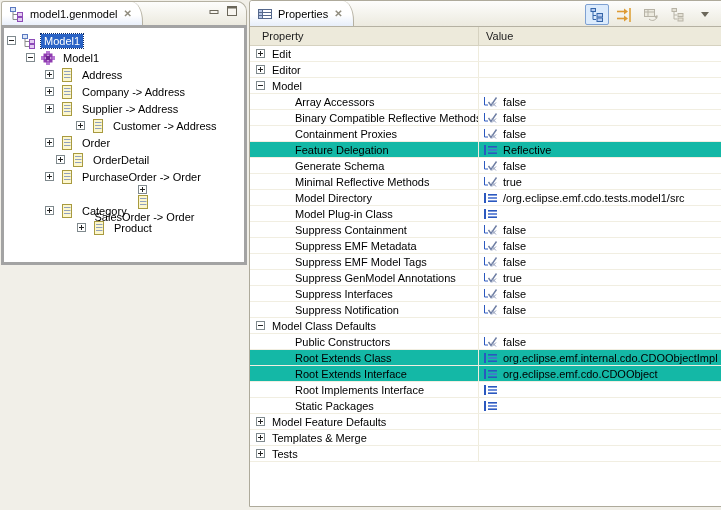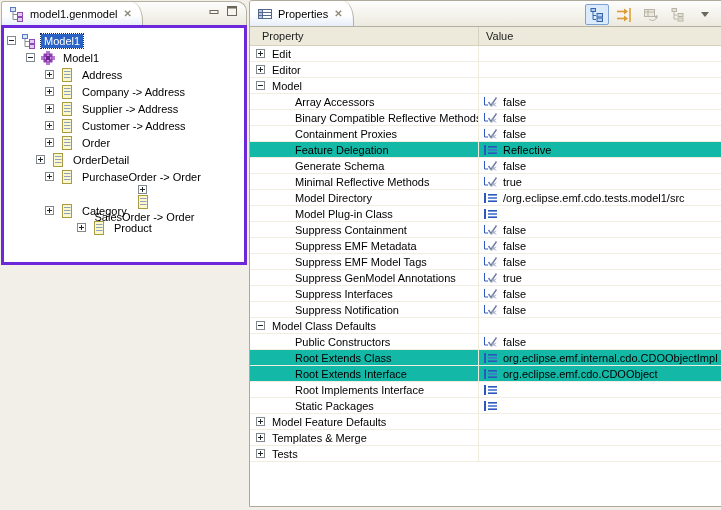--- a/index.html
+++ b/index.html
@@ -31,21 +31,21 @@
   }
   .tab-label{white-space:nowrap;}
   .close-icon{color:#8f8b7d;font-weight:bold;font-size:10px;line-height:10px;padding:0 1px;cursor:default;}
   .winbtns{margin-left:auto;display:flex;align-items:center;gap:7px;padding:4px 8px 0 0;}
 
   
   #editor-panel{left:1px;top:1px;width:246px;height:264px;}
   #editor-tabbar{height:24px;}
   #editor-content{
     position:absolute;left:0;right:0;top:24px;bottom:0;box-sizing:border-box;
-    background:#fff;border:3px solid #6d28d9;
+    background:#fff;border:3px solid #a3a3a3;
     padding-top:4px;overflow:hidden;
   }
   .tree-row{height:17px;display:flex;align-items:center;}
   .tree-label{padding:1px 3px;white-space:nowrap;}
   .tree-label.sel{background:#2a63c5;color:#fff;outline:1px dotted #0b2a66;}
   .expander{
     width:9px;height:9px;box-sizing:border-box;border:1px solid #7f898d;
     background:#fff;position:relative;flex:none;margin-right:5px;
   }
   .expander::before{content:"";position:absolute;left:1px;right:1px;top:3px;height:1px;background:#222;}
@@ -161,41 +161,41 @@
       <div class="tree-row" style="padding-left: 41px;">
         <span class="expander plus"></span>
         <span class="icon">
           <svg width="16" height="16" viewBox="0 0 16 16">
             <rect x="3.5" y="1.5" width="9" height="13" fill="#fdf7cd" stroke="#a89a3f"></rect>
             <path d="M5 4.5h6.5M5 7.5h6.5M5 10.5h6.5" stroke="#90a0be" fill="none"></path>
           </svg>
         </span>
         <span class="tree-label">Supplier -&gt; Address</span>
       </div>
+      <div class="tree-row" style="padding-left: 41px; margin-left: 31px;">
+        <span class="expander plus"></span>
+        <span class="icon">
+          <svg width="16" height="16" viewBox="0 0 16 16">
+            <rect x="3.5" y="1.5" width="9" height="13" fill="#fdf7cd" stroke="#a89a3f"></rect>
+            <path d="M5 4.5h6.5M5 7.5h6.5M5 10.5h6.5" stroke="#90a0be" fill="none"></path>
+          </svg>
+        </span>
+        <span class="tree-label">Customer -&gt; Address</span>
+      </div>
       <div class="tree-row" style="padding-left: 41px;">
         <span class="expander plus"></span>
         <span class="icon">
           <svg width="16" height="16" viewBox="0 0 16 16">
             <rect x="3.5" y="1.5" width="9" height="13" fill="#fdf7cd" stroke="#a89a3f"></rect>
             <path d="M5 4.5h6.5M5 7.5h6.5M5 10.5h6.5" stroke="#90a0be" fill="none"></path>
           </svg>
         </span>
-        <span class="tree-label">Customer -&gt; Address</span>
-      </div>
-      <div class="tree-row" style="padding-left: 41px;">
-        <span class="expander plus"></span>
-        <span class="icon">
-          <svg width="16" height="16" viewBox="0 0 16 16">
-            <rect x="3.5" y="1.5" width="9" height="13" fill="#fdf7cd" stroke="#a89a3f"></rect>
-            <path d="M5 4.5h6.5M5 7.5h6.5M5 10.5h6.5" stroke="#90a0be" fill="none"></path>
-          </svg>
-        </span>
         <span class="tree-label">Order</span>
       </div>
-      <div class="tree-row" style="padding-left: 32px; text-align: center;">
+      <div class="tree-row" style="padding-left: 52px; text-align: center;">
         <span class="expander plus"></span>
         <span class="icon">
           <svg width="16" height="16" viewBox="0 0 16 16">
             <rect x="3.5" y="1.5" width="9" height="13" fill="#fdf7cd" stroke="#a89a3f"></rect>
             <path d="M5 4.5h6.5M5 7.5h6.5M5 10.5h6.5" stroke="#90a0be" fill="none"></path>
           </svg>
         </span>
         <span class="tree-label">OrderDetail</span>
       </div>
       <div class="tree-row" style="padding-left: 41px;">

